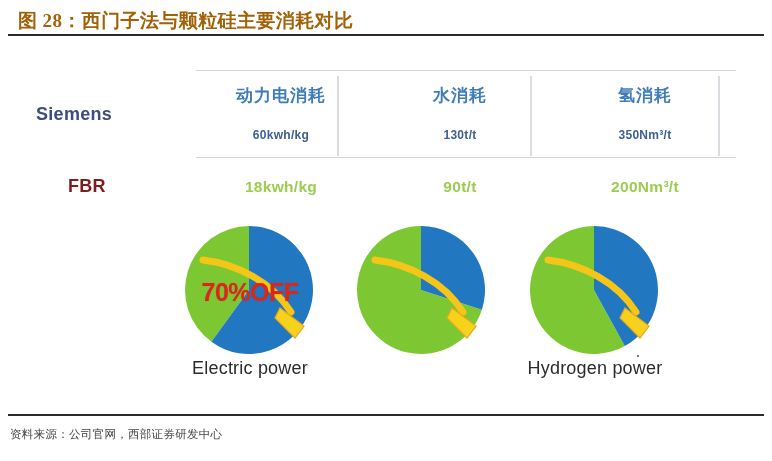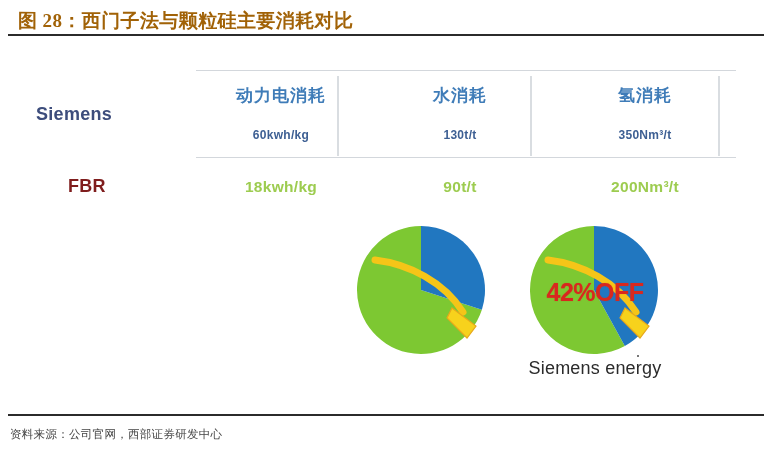--- a/index.html
+++ b/index.html
@@ -236,20 +236,34 @@
 
     <div class="col c3">
       <div class="col-head">氢消耗</div>
       <div class="col-siemens">350Nm³/t</div>
       <div class="col-fbr">200Nm³/t</div>
     </div>
   </div>
 
   <div class="pies">
 
+    <div class="pie-cell p1">
+      <svg class="pie-svg" width="165" height="140" viewBox="0 0 165 140">
+        <g>
+          <path fill="#7dc832" d="M 82 70 L 82 6 A 64 64 0 0 0 44.38 121.78 Z"></path>
+          <path fill="#2177c0" d="M 82 70 L 44.38 121.78 A 64 64 0 1 0 82 6 Z"></path>
+        </g>
+        <g>
+          <path fill="none" stroke="#f5c518" stroke-width="7" stroke-linecap="round" d="M 36 40 C 70 44 105 62 124 92"></path>
+          <path fill="#f7d21c" stroke="#e8a81a" stroke-width="1.2" d="M 113 88 L 137 106 L 128 118 L 108 98 Z"></path>
+        </g>
+      </svg>
+      <div class="pie-pct">70%OFF</div>
+      <div class="pie-caption">Electric power</div>
+    </div>
 
     <div class="pie-cell p2">
       <svg class="pie-svg" width="165" height="140" viewBox="0 0 165 140">
         <g>
           <path fill="#7dc832" d="M 82 70 L 82 6 A 64 64 0 1 0 142.87 89.78 Z"></path>
           <path fill="#2177c0" d="M 82 70 L 142.87 89.78 A 64 64 0 0 0 82 6 Z"></path>
         </g>
         <g>
           <path fill="none" stroke="#f5c518" stroke-width="7" stroke-linecap="round" d="M 36 40 C 70 44 105 62 124 92"></path>
           <path fill="#f7d21c" stroke="#e8a81a" stroke-width="1.2" d="M 113 88 L 137 106 L 128 118 L 108 98 Z"></path>
@@ -261,22 +275,21 @@
       <svg class="pie-svg" width="165" height="140" viewBox="0 0 165 140">
         <g>
           <path fill="#7dc832" d="M 82 70 L 82 6 A 64 64 0 1 0 112.83 126.08 Z"></path>
           <path fill="#2177c0" d="M 82 70 L 112.83 126.08 A 64 64 0 0 0 82 6 Z"></path>
         </g>
         <g>
           <path fill="none" stroke="#f5c518" stroke-width="7" stroke-linecap="round" d="M 36 40 C 70 44 105 62 124 92"></path>
           <path fill="#f7d21c" stroke="#e8a81a" stroke-width="1.2" d="M 113 88 L 137 106 L 128 118 L 108 98 Z"></path>
         </g>
       </svg>
-      <div class="pie-pct">42%OFF</div>
-      <div class="pie-caption">Siemens energy</div>
+      <div class="pie-caption">Hydrogen power</div>
     </div>
   </div>
 
   <div class="speck"></div>
 
   <div class="rule-bottom"></div>
   <div class="fig-source">资料来源：公司官网，西部证券研发中心</div>
 </div>
 
 </body></html>

